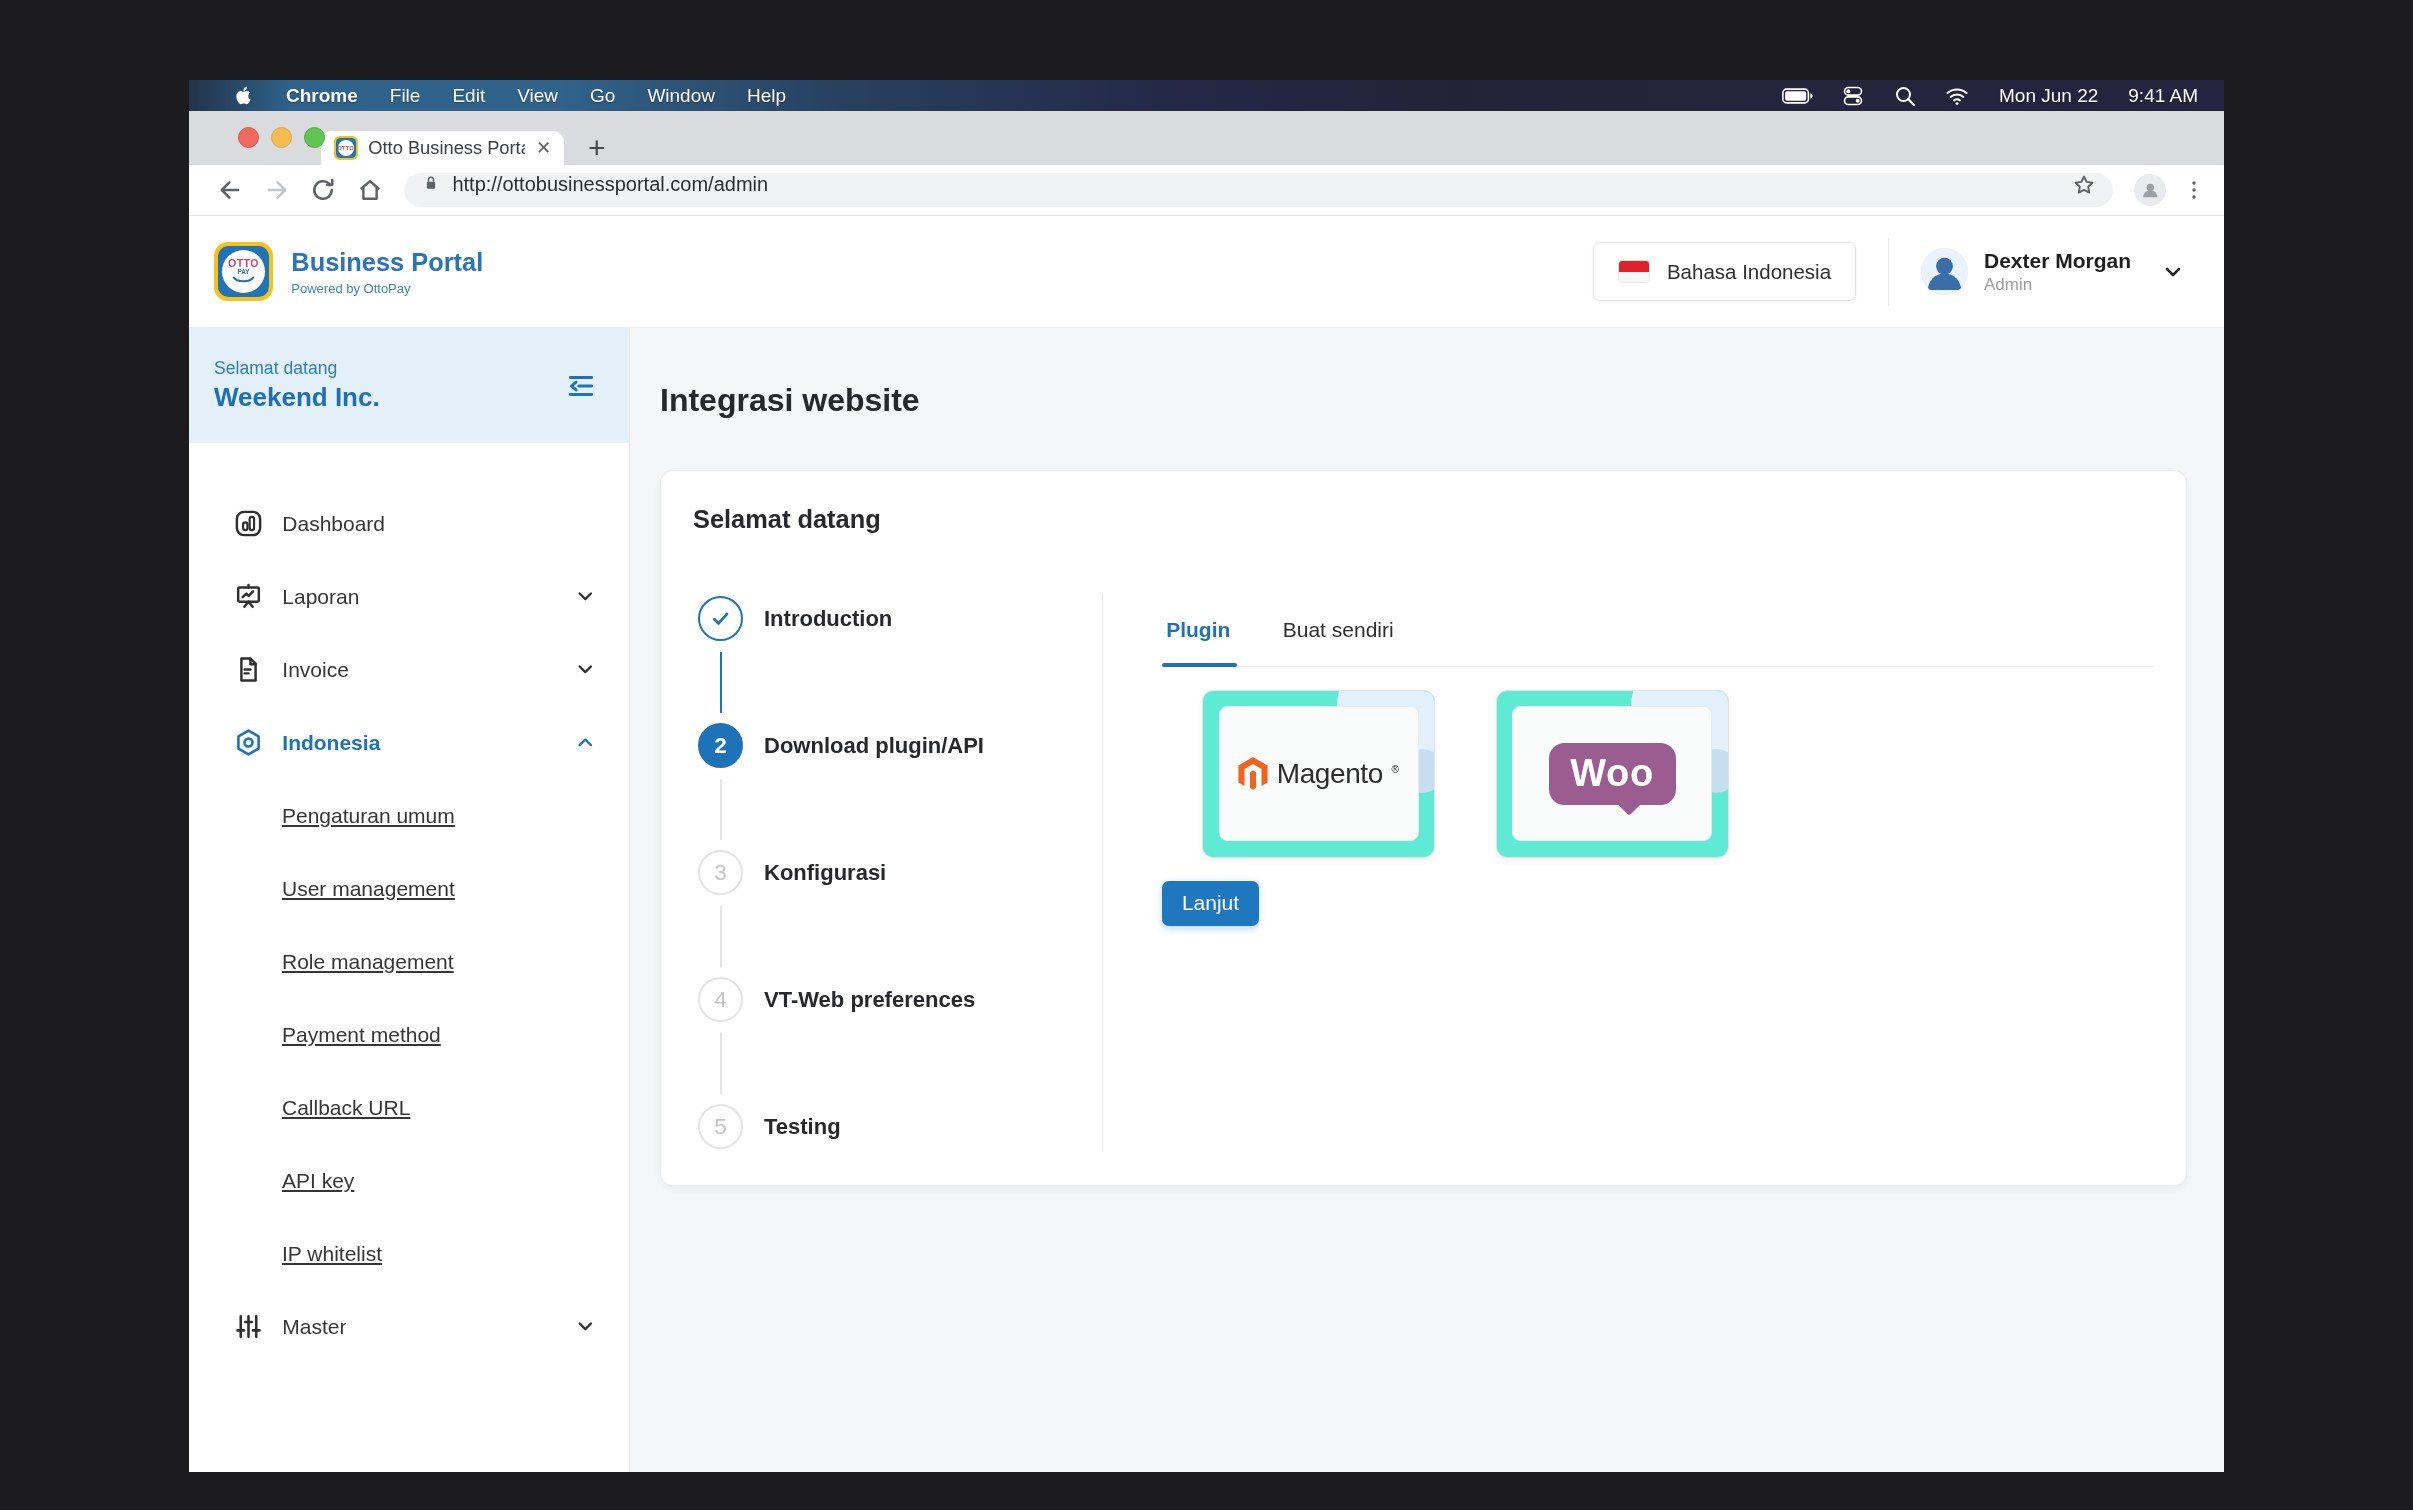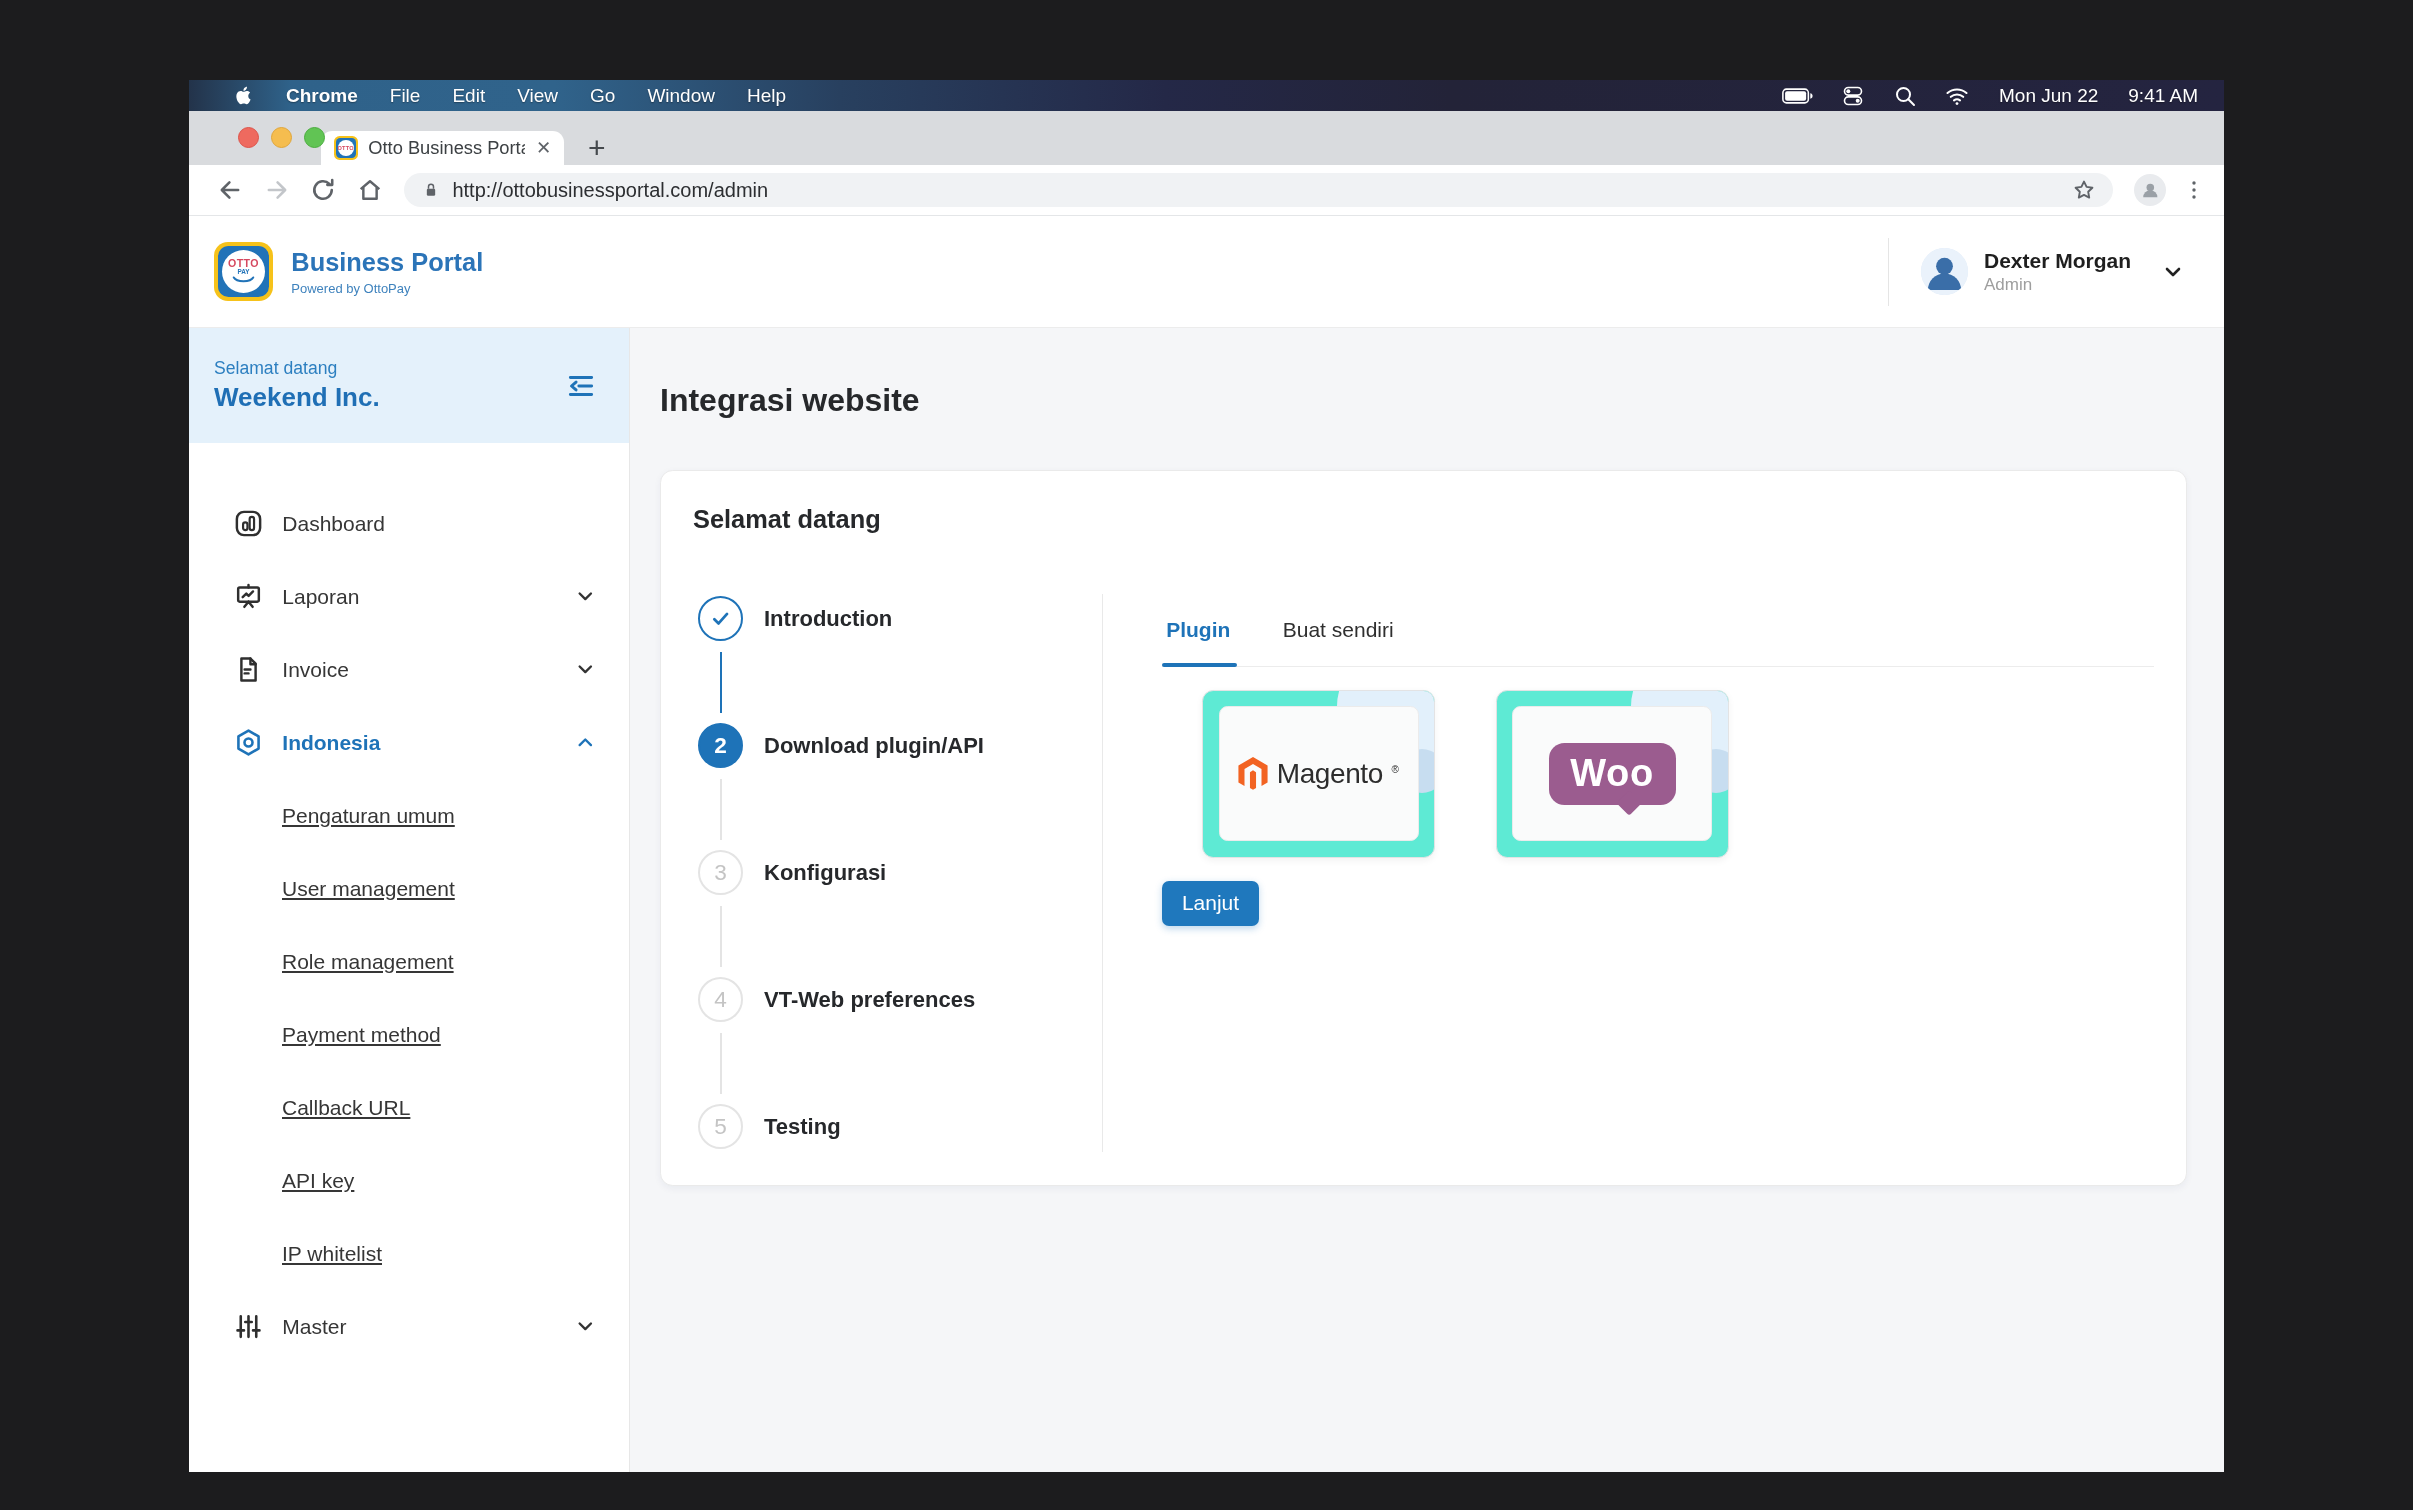--- a/index.html
+++ b/index.html
@@ -33,21 +33,21 @@
   .fav-inner { position:absolute; inset:2.1px; background:#2173b8; border-radius:4.2px; }
   .fav-circle { position:absolute; inset:4.2px; background:#fff; border-radius:50%; display:flex; align-items:center; justify-content:center; }
   .fav-circle span { font-size:5.6px; font-weight:800; color:#d5485f; letter-spacing:0.2px; }
   .tab-title { font-size:18.3px; color:#3c4043; white-space:nowrap; overflow:hidden; }
   .tab-close { margin-left:auto; font-size:18.3px; color:#5f6368; line-height:1; }
   .newtab { margin-left:24px; margin-bottom:4.2px; font-size:30px; font-weight:300; color:#45494d; line-height:27px; }
 
   
   .toolbar { height:51px; flex:0 0 51px; background:#fff; border-bottom:0.7px solid #e4e6e8; display:flex; align-items:center; padding:0 18.3px; }
   .tbtn { width:28px; height:28px; margin:0 9.2px; display:flex; flex:0 0 28px; }
-  .urlbar { flex:1; height:34px; background:#f0f2f4; border-radius:17px; margin:0 11.3px; display:flex; align-items:center; padding:0 17px; gap:11.3px; }
+  .urlbar { flex:1; height:34px; background:#f0f2f4; border-radius:17px; margin:0 11.3px; display:flex; padding:0 17px; gap:11.3px; }
   .urlbar .lock { width:20px; height:20px; display:flex; flex:0 0 20px; }
   .url { font-size:20px; color:#2c2e31; white-space:nowrap; }
   .urlbar .star { margin-left:auto; width:24px; height:24px; display:flex; }
   .avatarbtn { width:32px; height:32px; border-radius:50%; background:#e9ebee; margin:0 10px; display:flex; align-items:center; justify-content:center; }
   .avatarbtn svg { width:22.6px; height:22.6px; }
   .dots { width:24px; height:24px; margin-left:5.6px; display:flex; }
 
   
   .app { flex:1; display:flex; flex-direction:column; background:#f5f6f8; min-height:0; }
   .app-header { height:112px; flex:0 0 112px; background:#fff; border-bottom:0.7px solid #ececec; display:flex; align-items:center; padding:0 39px 0 25px; }
@@ -263,20 +263,27 @@
           <svg width="27" height="8.5" viewBox="0 0 40 14">
                 <path d="M4 2.5c4.5 8 27.5 8 32 0" fill="none" stroke="#2173b8" stroke-width="3.4" stroke-linecap="round"></path>
               </svg>
         </span>
       </span>
       <div class="titleblock">
         <div class="app-title">Business Portal</div>
         <div class="app-sub">Powered by OttoPay</div>
       </div>
       <div class="hdr-right">
+        <button class="langbtn">
+          <span class="flag">
+                <span class="ftop"></span>
+                <span class="fbot"></span>
+              </span>
+          <span>Bahasa Indonesia</span>
+        </button>
         <span class="vdiv"></span>
         <span class="uavatar">
           <svg viewBox="0 0 24 24">
                 <rect width="24" height="24" fill="#eaf2fb"></rect>
                 <circle cx="12" cy="9.3" r="4.3" fill="#3a6ea8"></circle>
                 <path d="M3.5 21.5a8.5 8.5 0 0 1 17 0z" fill="#3a6ea8"></path>
               </svg>
         </span>
         <div class="ublock">
           <div class="uname">Dexter Morgan</div>

